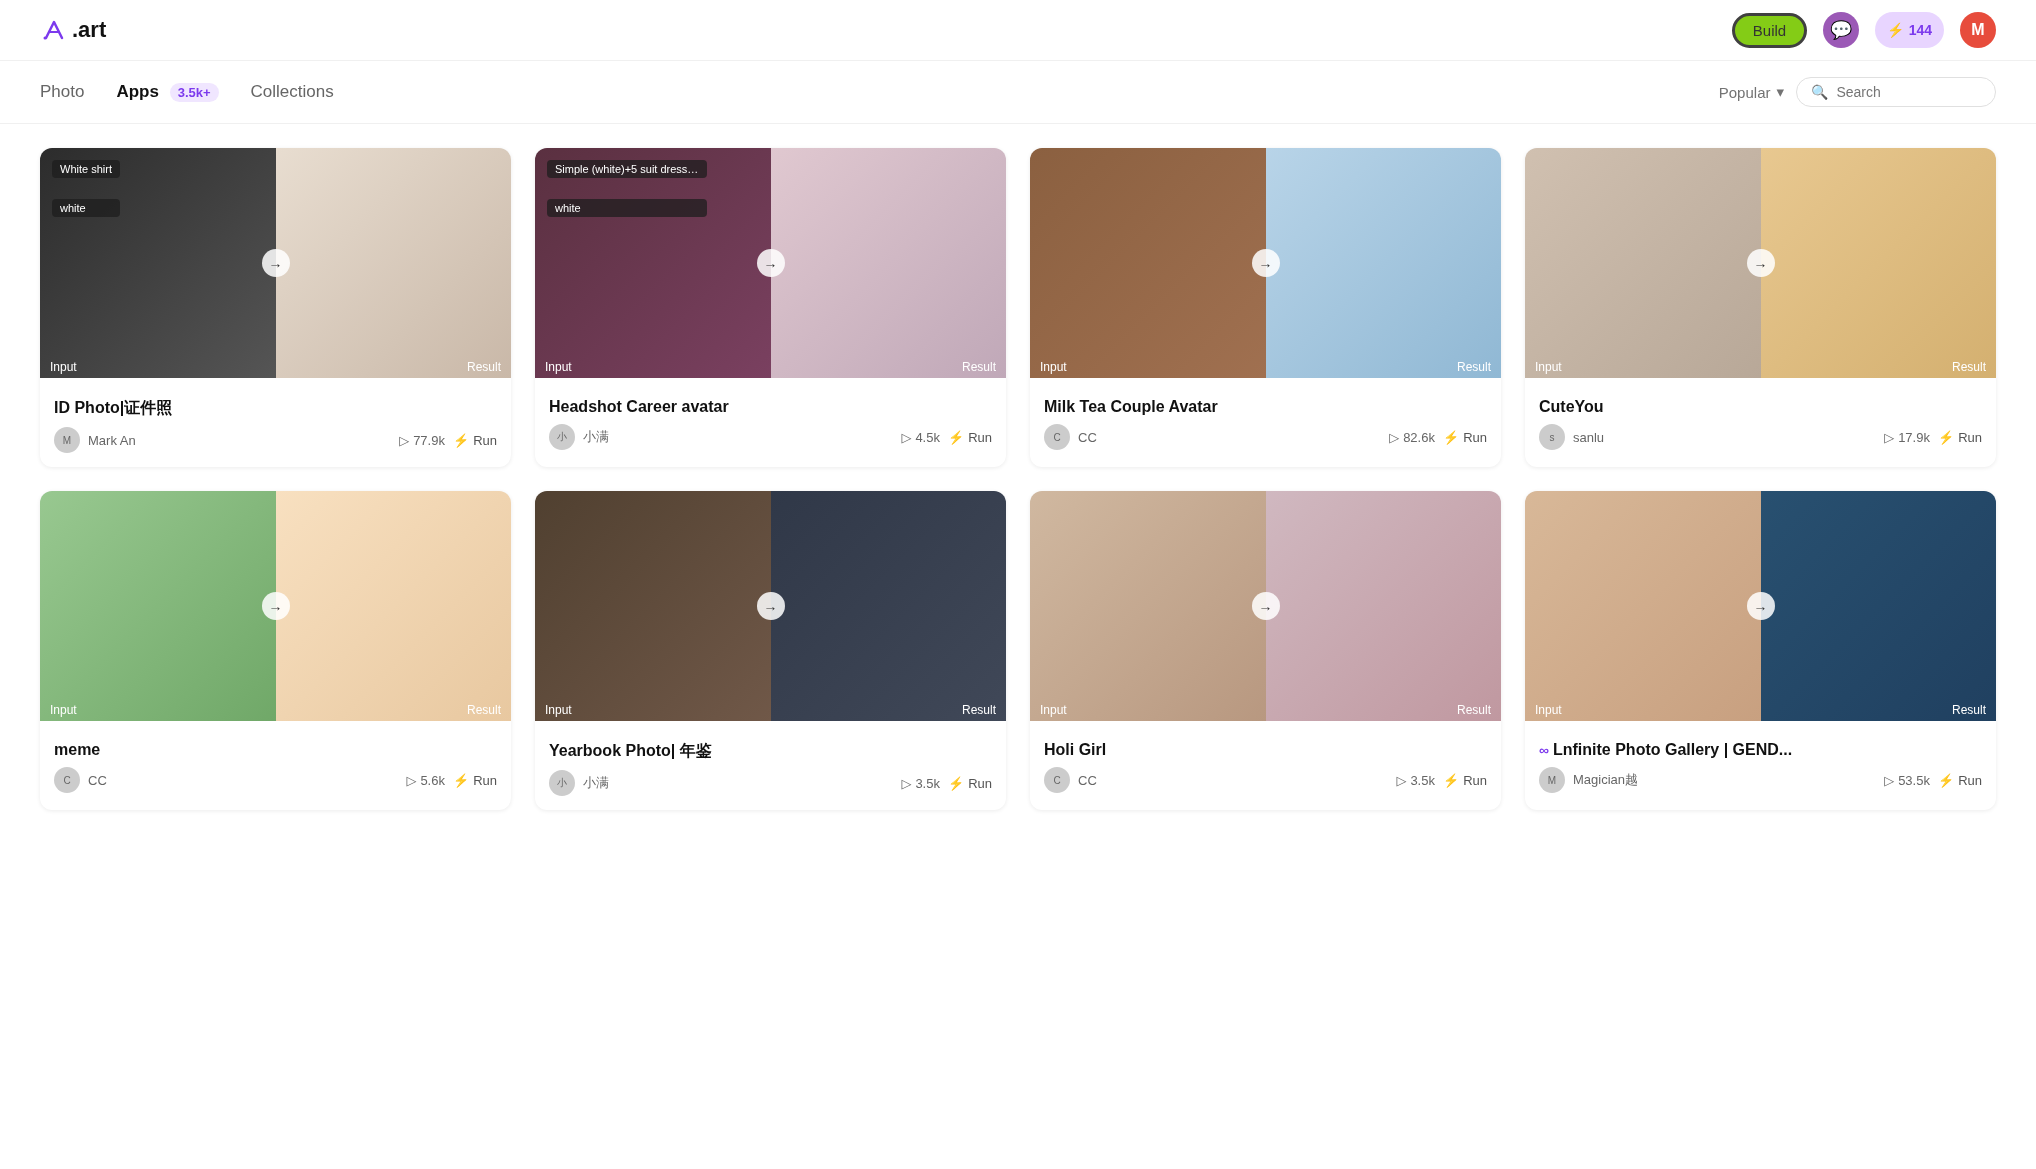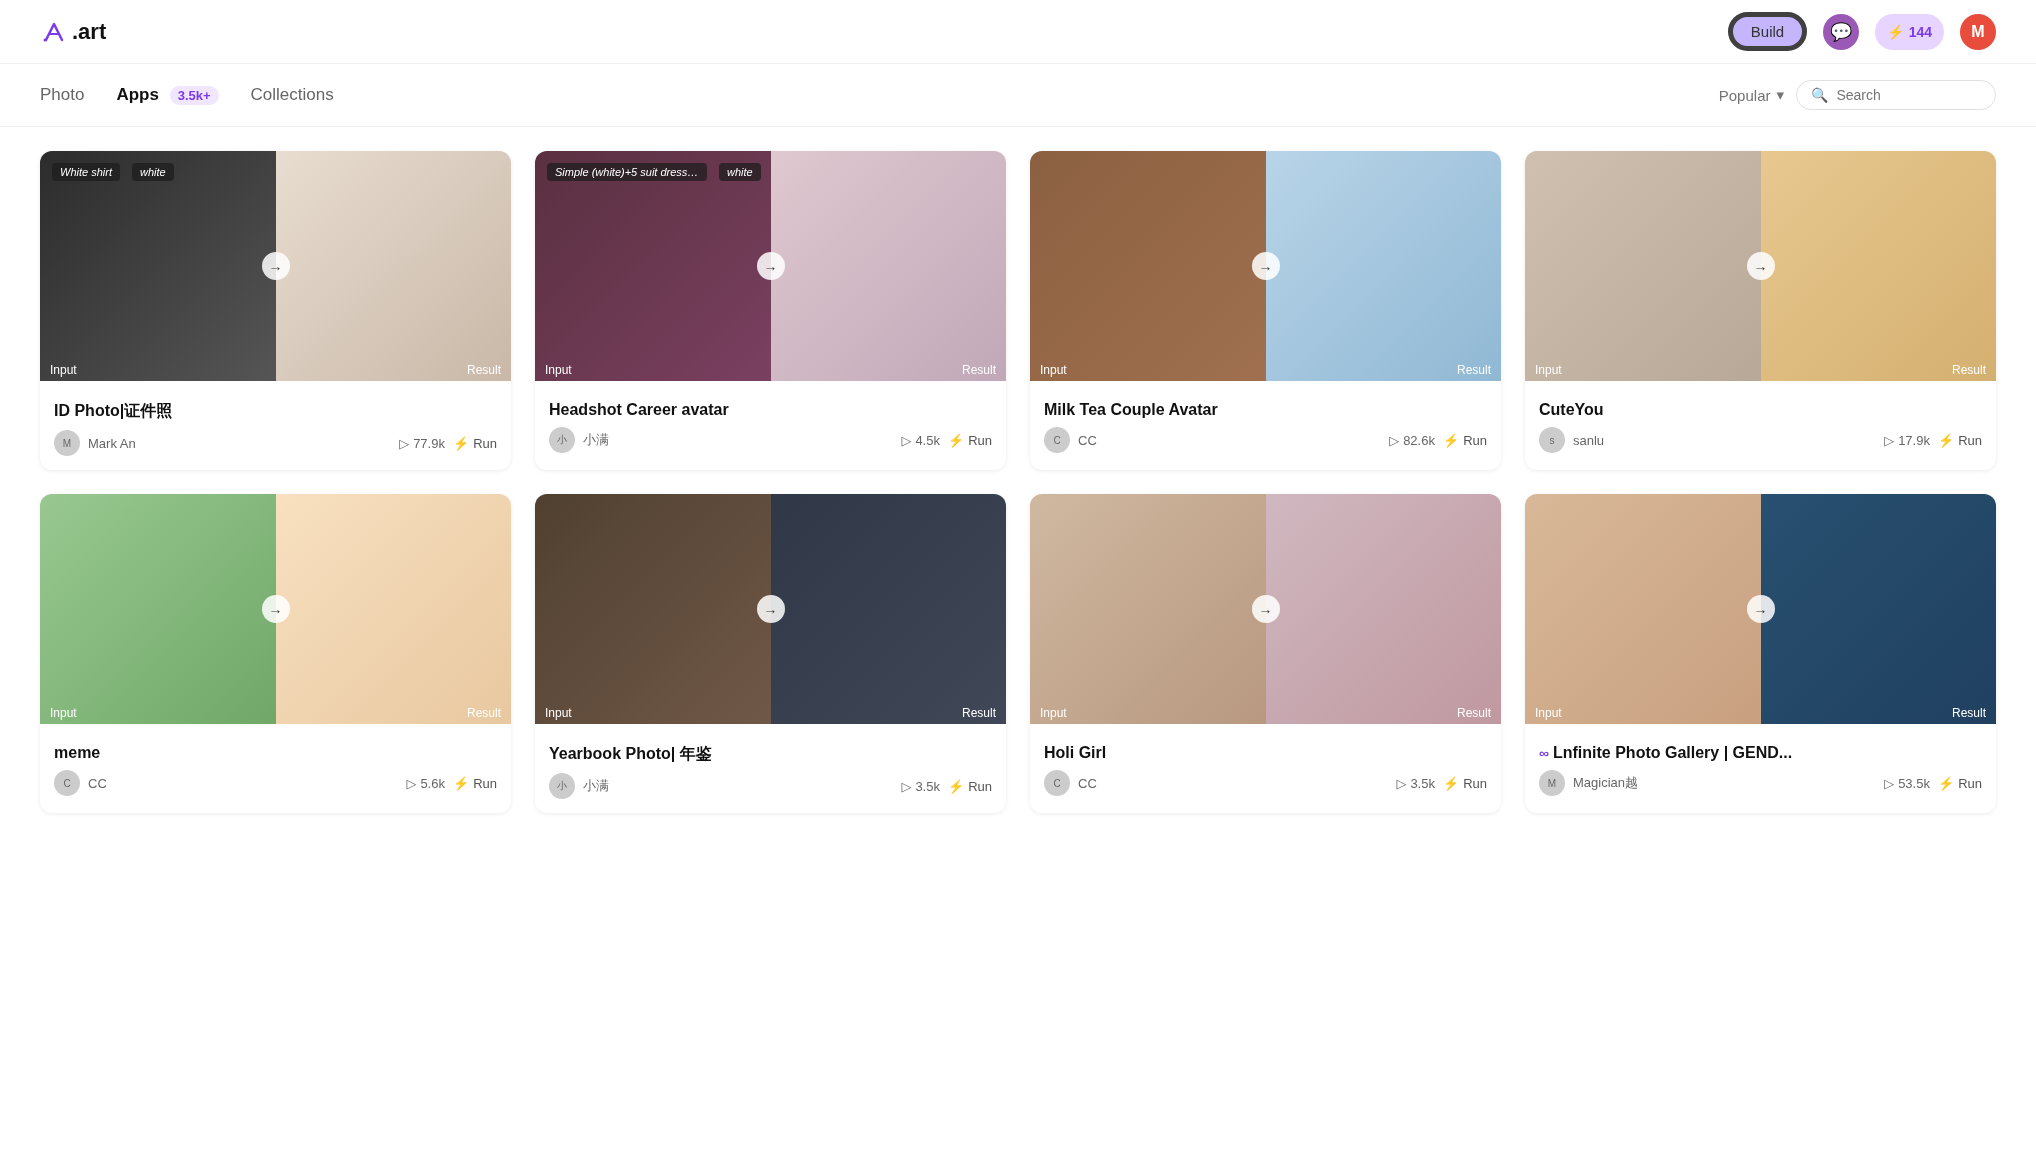--- a/index.html
+++ b/index.html
@@ -25,22 +25,22 @@
     .logo-icon {
       width: 28px;
       height: 28px;
     }
     .header-right {
       display: flex;
       align-items: center;
       gap: 16px;
     }
     .build-btn {
-      background: #c4b5fd;
-      border: 5px solid #404040;
+      background: #84cc16;
+      border: 3px solid #404040;
       border-radius: 20px;
       padding: 6px 18px;
       font-size: 15px;
       font-weight: 500;
       cursor: pointer;
       color: #333;
     }
     .header-icon {
       width: 36px;
       height: 36px;
@@ -198,22 +198,22 @@
       left: 10px;
     }
     .card-label-right {
       right: 10px;
     }
     .card-overlay-tags {
       position: absolute;
       top: 12px;
       left: 12px;
       display: flex;
-      gap: 12px;
-      font-style: italic;
+      flex-direction: column;
+      gap: 21px;
     }
     .card-tag {
       background: rgba(30,30,30,0.75);
       color: white;
       font-size: 11px;
       padding: 3px 8px;
       border-radius: 4px;
       max-width: 160px;
       white-space: nowrap;
       overflow: hidden;

